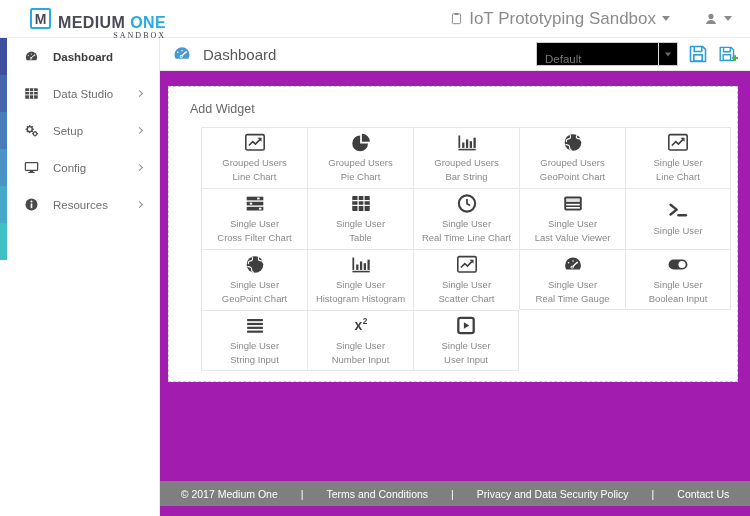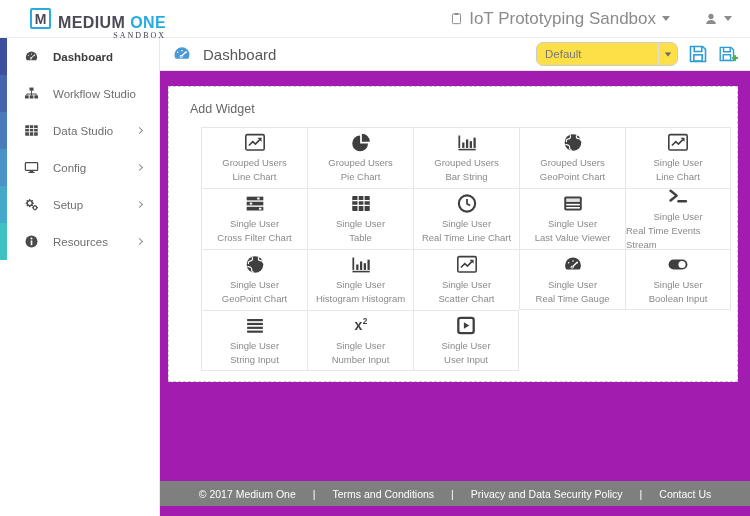--- a/index.html
+++ b/index.html
@@ -37,22 +37,22 @@
   .side-chevron { width:5px; height:5px; border-top:1.4px solid #8f8f8f; border-right:1.4px solid #8f8f8f;
                   transform:rotate(45deg); margin-left:auto; margin-right:17px; }
 
   
   .main { position:absolute; top:38px; left:160px; right:0; bottom:0; display:flex; flex-direction:column; }
   .main-header { height:33px; background:#fff; border-bottom:1px solid #e6e6e6;
                  display:flex; align-items:center; padding:0 12px; flex:0 0 33px; }
   .title-icon { width:20px; height:20px; color:#4a99d3; }
   .page-title { font-size:15px; font-weight:normal; color:#585858; margin-left:11px; }
   .header-actions { margin-left:auto; display:flex; align-items:center; gap:10px; }
-  .select-box { width:142px; height:24px; border:1px solid #ccc; border-radius:7px; background:#fde047;
-                display:flex; align-items:center; cursor:pointer; }
+  .select-box { width:142px; height:24px; border:1px solid #ccc; border-radius:0; background:#000000;
+                display:flex; align-items:flex-end; cursor:pointer; }
   .select-value { flex:1; padding-left:8px; font-size:11.5px; color:#777; }
   .select-caret { width:19px; height:100%; border-left:1px solid #ddd; display:flex;
                   align-items:center; justify-content:center; }
   .select-caret .caret { border-top-color:#666; transform:scale(.8); }
   .icon-btn { background:none; border:none; width:20px; height:20px; padding:0; cursor:pointer; color:#2b9cd8; }
   .icon-btn span { display:block; width:20px; height:20px; }
 
   .content { flex:1; background:#a21caf; position:relative; }
   .panel { margin:15px 12px 0 8px; height:296px; background:#fff; border:1px dashed #cccccc;
            padding:13px 20px; }
@@ -60,21 +60,21 @@
   .widget-grid { display:grid; grid-template-columns:repeat(5, 106px);padding-left:12px; }
   .widget-cell { height:61px; border-top:1px solid #e7e7e7; border-left:1px solid #e7e7e7;
                  display:flex; flex-direction:column; align-items:center; justify-content:center;
                  background:#fff; cursor:pointer; }
   .widget-cell.b-r { border-right:1px solid #e7e7e7; }
   .widget-cell.b-b { border-bottom:1px solid #e7e7e7; }
   .w-icon { width:24px; height:21px; color:#3f3f3f; margin-bottom:3px; }
   .w-line1, .w-line2 { font-size:9.5px; color:#8a8a8a; line-height:1.45; }
 
   .footer { position:absolute; left:0; right:0; bottom:10px; height:25px; background:#7f7f7f;
-            color:#fff; font-size:10.5px; display:flex; align-items:center; justify-content:center; gap:17px; }
+            color:#fff; font-size:10.5px; display:flex; align-items:center; justify-content:center; gap:23px; }
   .footer a { color:#fff; text-decoration:none; cursor:pointer; }
 
   [data-icon] { display:inline-block; }
   [data-icon] svg { width:100%; height:100%; display:block; }
   .icon-13 { width:13px; height:13px; }
   .icon-14 { width:14px; height:14px; }
 </style>
 </head>
 <body>
 
@@ -122,68 +122,54 @@
               <circle cx="17" cy="10" r="0.9"></circle>
             </g>
             <path d="M11.2 14.8 L16.8 9.5" stroke="#fff" stroke-width="1.6" stroke-linecap="round"></path>
             <circle cx="11" cy="15" r="1.7" fill="#fff"></circle>
             <circle cx="11" cy="15" r="0.8" fill="currentColor"></circle>
           </svg>
         </span>
     <span class="side-label">Dashboard</span>
   </div>
       <div class="side-item">
-    <span class="side-icon" data-icon="sitemap-icon">
-          <svg viewBox="0 0 24 24">
-            <g fill="currentColor">
-              <rect x="8.8" y="2.5" width="6.4" height="5"></rect>
-              <rect x="1.5" y="15" width="6" height="5"></rect>
-              <rect x="9" y="15" width="6" height="5"></rect>
-              <rect x="16.5" y="15" width="6" height="5"></rect>
-            </g>
-            <path d="M12 7.5 V11 M4.5 15 V12.8 H19.5 V15 M12 11 V15" fill="none" stroke="currentColor" stroke-width="1.6"></path>
-          </svg>
-        </span>
-    <span class="side-label">Workflow Studio</span>
-  </div>
-      <div class="side-item">
     <span class="side-icon" data-icon="table-icon">
           <svg viewBox="0 0 24 24">
             <rect x="2" y="3.5" width="20" height="17" rx="1" fill="currentColor"></rect>
             <g stroke="#fff" stroke-width="1.4" fill="none">
               <path d="M2 8.8 H22 M2 14.1 H22 M8.7 3.5 V20.5 M15.4 3.5 V20.5"></path>
             </g>
           </svg>
         </span>
     <span class="side-label">Data Studio</span>
-  <span class="side-chevron"></span>
-      </div>
-      <div class="side-item">
-    <span class="side-icon" data-icon="desktop-icon">
-          <svg viewBox="0 0 24 24">
-            <rect x="2.2" y="4" width="19.6" height="12.6" rx="1.2" fill="none" stroke="currentColor" stroke-width="2"></rect>
-            <path d="M9.5 16.6 L9 19 H15 L14.5 16.6 Z" fill="currentColor"></path>
-            <rect x="6.8" y="19" width="10.4" height="1.9" rx="0.9" fill="currentColor"></rect>
-          </svg>
-        </span>
-    <span class="side-label">Config</span>
   <span class="side-chevron"></span>
       </div>
       <div class="side-item">
     <span class="side-icon" data-icon="gears-icon">
           <svg viewBox="0 0 24 24">
             <g fill="none" stroke="currentColor">
               <circle cx="9.2" cy="9.8" r="4" stroke-width="2.2"></circle>
               <path d="M9.2 3.2 v2.6 M9.2 13.8 v2.6 M2.6 9.8 h2.6 M13.2 9.8 h2.6 M4.5 5.1 l1.9 1.9 M12 12.6 l1.9 1.9 M13.9 5.1 l-1.9 1.9 M6.4 12.6 l-1.9 1.9" stroke-width="2"></path>
               <circle cx="17.6" cy="17" r="2.9" stroke-width="1.9"></circle>
               <path d="M17.6 12.6 v1.8 M17.6 19.6 v1.8 M13.2 17 h1.8 M20.5 17 h1.8" stroke-width="1.7"></path>
             </g>
           </svg>
         </span>
     <span class="side-label">Setup</span>
+  <span class="side-chevron"></span>
+      </div>
+      <div class="side-item">
+    <span class="side-icon" data-icon="desktop-icon">
+          <svg viewBox="0 0 24 24">
+            <rect x="2.2" y="4" width="19.6" height="12.6" rx="1.2" fill="none" stroke="currentColor" stroke-width="2"></rect>
+            <path d="M9.5 16.6 L9 19 H15 L14.5 16.6 Z" fill="currentColor"></path>
+            <rect x="6.8" y="19" width="10.4" height="1.9" rx="0.9" fill="currentColor"></rect>
+          </svg>
+        </span>
+    <span class="side-label">Config</span>
   <span class="side-chevron"></span>
       </div>
       <div class="side-item">
     <span class="side-icon" data-icon="info-icon">
           <svg viewBox="0 0 24 24">
             <circle cx="12" cy="12" r="9.6" fill="currentColor"></circle>
             <circle cx="12" cy="7.3" r="1.6" fill="#fff"></circle>
             <rect x="10.7" y="10.3" width="2.6" height="7.6" fill="#fff"></rect>
           </svg>
         </span>
@@ -361,21 +347,20 @@
     <span class="w-line2">Last Value Viewer</span>
   </div>
           <div class="widget-cell b-r">
     <span class="w-icon" data-icon="terminal-icon">
               <svg viewBox="0 0 24 24">
                 <path d="M3.5 5.5 L10.5 11 L3.5 16.5" fill="none" stroke="currentColor" stroke-width="2.8" stroke-linecap="round" stroke-linejoin="round"></path>
                 <path d="M12.5 17.5 H21" fill="none" stroke="currentColor" stroke-width="2.8" stroke-linecap="round"></path>
               </svg>
             </span>
     <span class="w-line1">Single User</span>
-    <span class="w-line2">Real Time Events Stream</span>
   </div>
           <div class="widget-cell">
     <span class="w-icon" data-icon="globe-icon">
               <svg viewBox="0 0 24 24">
                 <circle cx="12" cy="12" r="9.5" fill="currentColor"></circle>
                 <g stroke="#fff" stroke-width="1.3" fill="none">
                   <path d="M8.5 3.4 C10 5.5 9 7.5 7 7.8 C4.8 8.1 4 9.5 4.6 11.5"></path>
                   <path d="M3.2 14.5 C6 14 8.5 15.5 8.2 17.8 C8 19.5 9.5 20.8 11 21.2"></path>
                   <path d="M16.5 3.6 C15 5.8 16 7.6 18.4 7.6 C20.2 7.6 21.2 9 21.4 10.5"></path>
                 </g>

